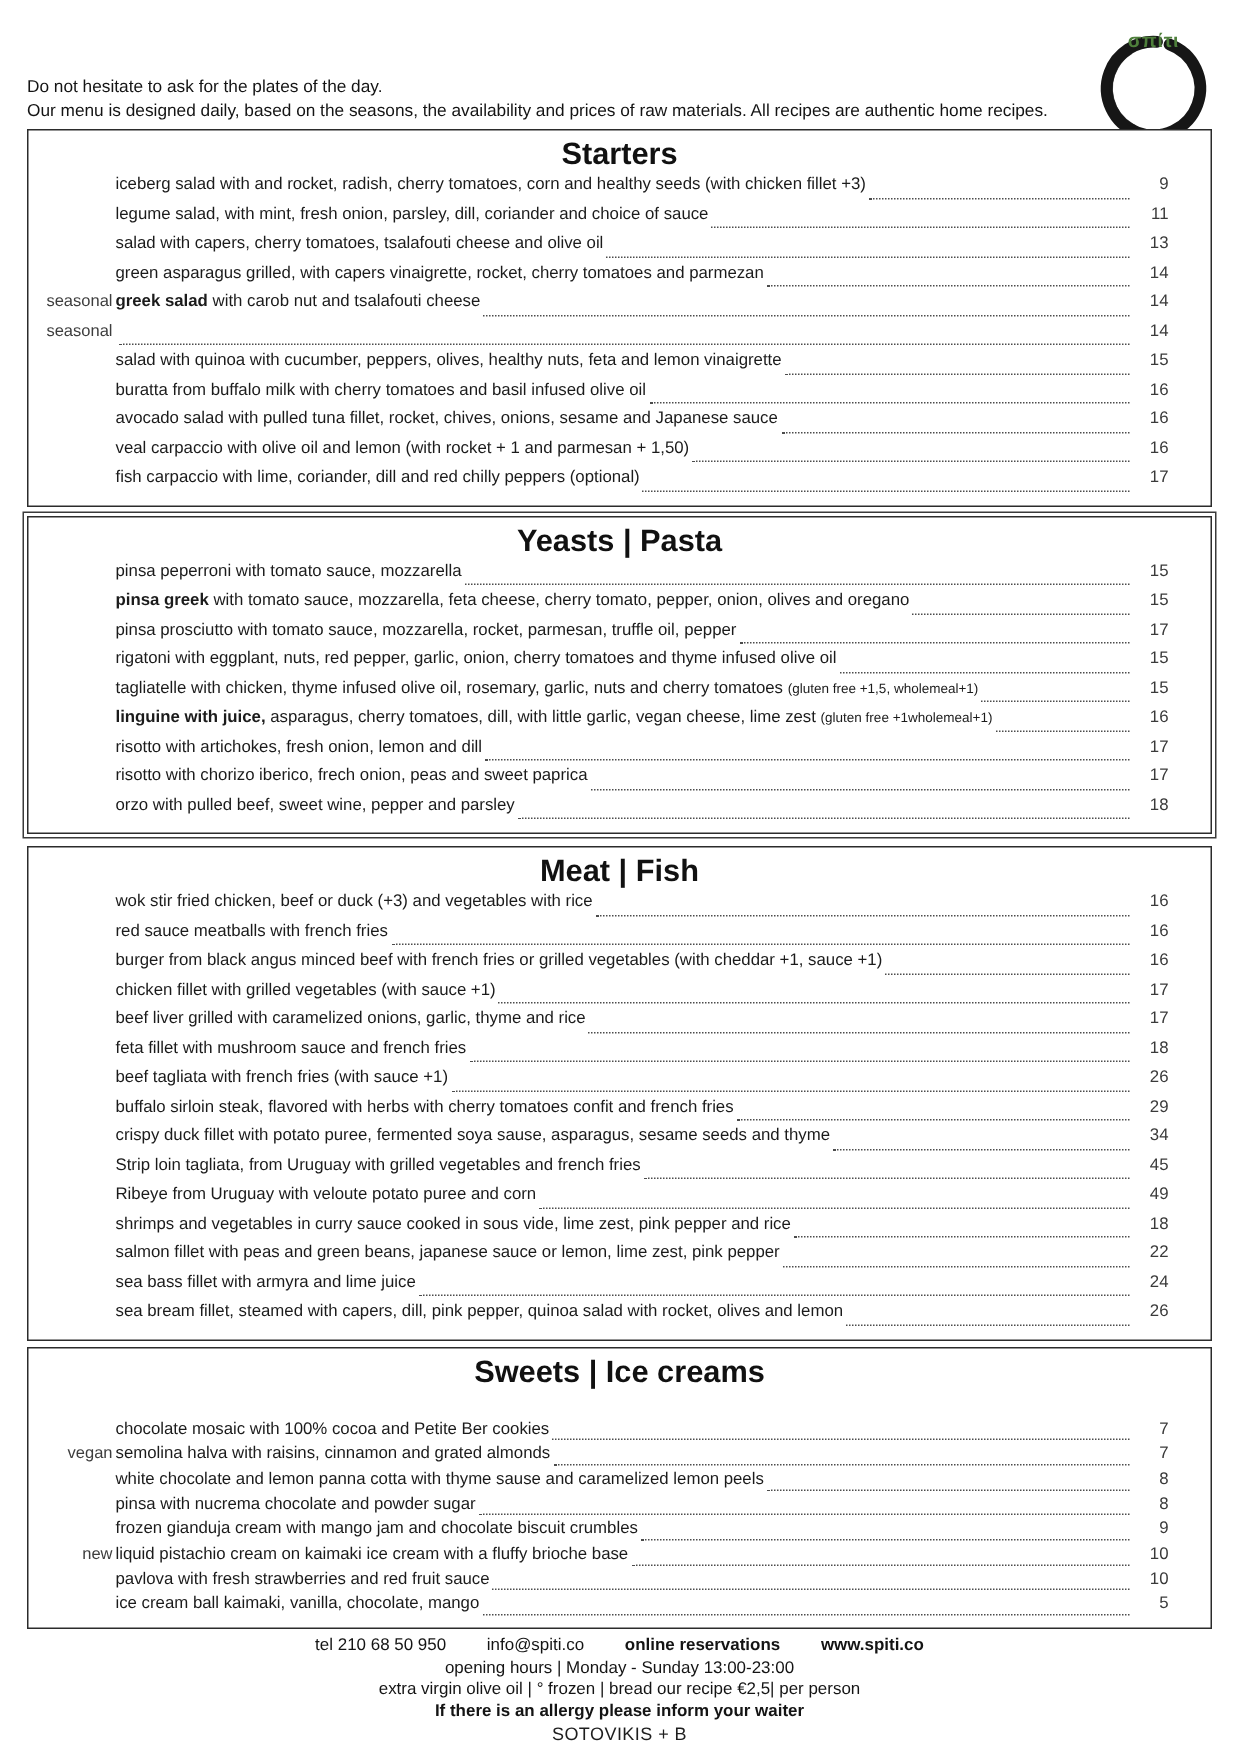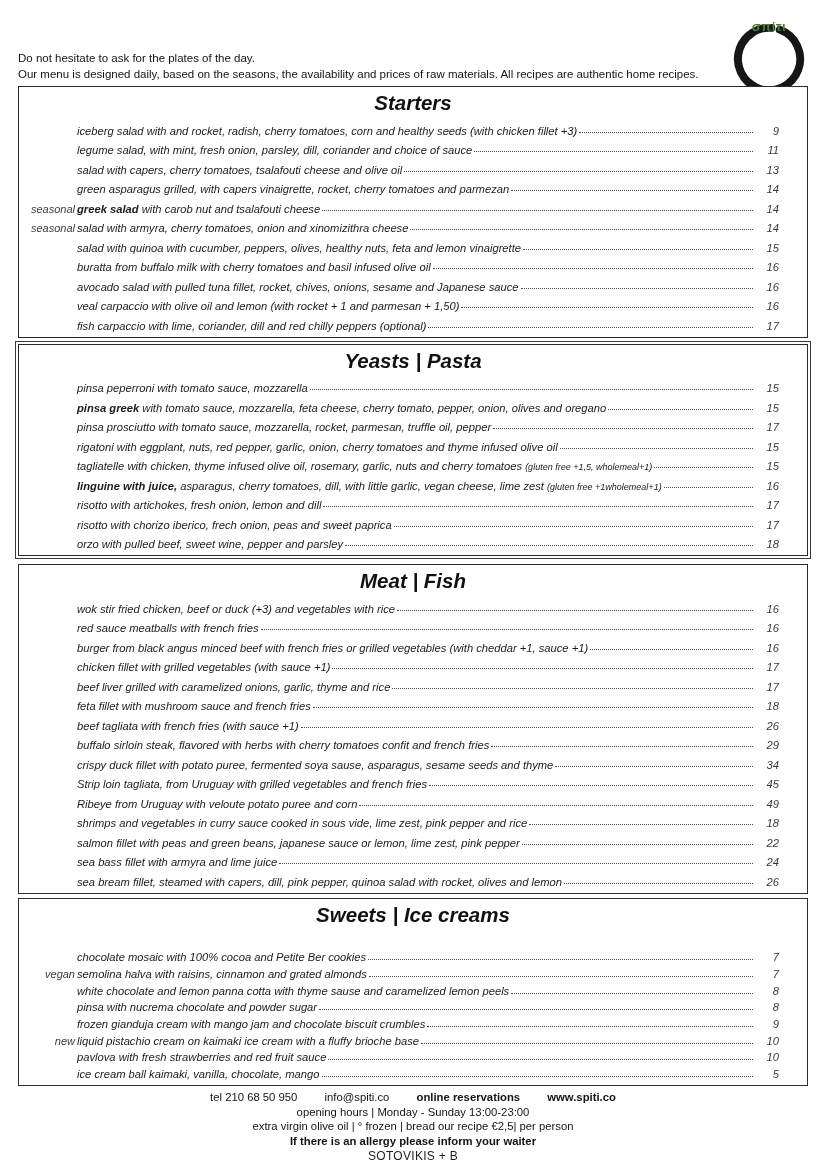--- a/index.html
+++ b/index.html
@@ -10,26 +10,26 @@
   }
   
   .header{position:relative;height:86px;}
   .intro{position:absolute;left:18px;top:50px;font-size:11.5px;line-height:16px;color:#141414;}
   .logo{position:absolute;top:20px;right:18px;width:78px;height:78px;}
   .logo svg{position:absolute;inset:0;}
   .logo-inner{position:absolute;inset:0;display:flex;flex-direction:column;align-items:center;justify-content:space-between;}
   .logo-text{font-size:13px;font-weight:700;color:#4e7f3b;letter-spacing:0.5px;line-height:13px;}
   .logo-tagline{width:30px;border-top:1px dotted #8a8a8a;margin-top:3px;height:2px;}
   
-  .sections{position:relative;font-style:italic;}
+  .sections{position:relative;}
   .section{margin:0 18px 4px;border:1.5px solid #2b2b2b;background:#fff;padding:2px 0 5px;}
   .section.outlined{outline:1.5px solid #3a3a3a;outline-offset:2px;margin-top:6px;margin-bottom:8px;}
   .section-title{text-align:center;font-weight:700;font-size:20.5px;line-height:28px;color:#111;}
   .section.tight .section-title{margin-bottom:18px;}
-  .row{display:flex;align-items:flex-end;height:19.5px;padding-right:28px;font-size:11.2px;white-space:nowrap;}
+  .row{display:flex;align-items:flex-start;height:19.5px;padding-right:28px;font-size:11.2px;white-space:nowrap;}
   .section.tight .row{height:16.7px;}
   .tag{flex:0 0 56px;text-align:right;padding-right:2px;font-size:11px;color:#3d3d3d;}
   .lead{font-weight:700;}
   .itemtext{color:#1b1b1b;}
   .note{font-size:9px;color:#1b1b1b;}
   .leader{flex:1 1 auto;min-width:6px;border-bottom:1.4px dotted #4c4c4c;align-self:flex-end;margin:0 2px 4px 2px;}
   .section.tight .leader{margin-bottom:3px;}
   .price{flex:0 0 24px;text-align:right;color:#3a3a3a;}
   
   .footer{text-align:center;margin-top:4px;font-size:11.3px;line-height:14.5px;color:#141414;}
@@ -86,21 +86,20 @@
         <span class="price">14</span>
       </div>
       <div class="row">
         <span class="tag">seasonal</span>
         <span class="label"><span class="lead">greek salad</span><span class="itemtext"> with carob nut and tsalafouti cheese</span></span>
         <span class="leader"></span>
         <span class="price">14</span>
       </div>
       <div class="row">
         <span class="tag">seasonal</span>
-        <span class="label"><span class="itemtext">salad with armyra, cherry tomatoes, onion and xinomizithra cheese</span></span>
         <span class="leader"></span>
         <span class="price">14</span>
       </div>
       <div class="row">
         <span class="tag"></span>
         <span class="label"><span class="itemtext">salad with quinoa with cucumber, peppers, olives, healthy nuts, feta and lemon vinaigrette</span></span>
         <span class="leader"></span>
         <span class="price">15</span>
       </div>
       <div class="row">

